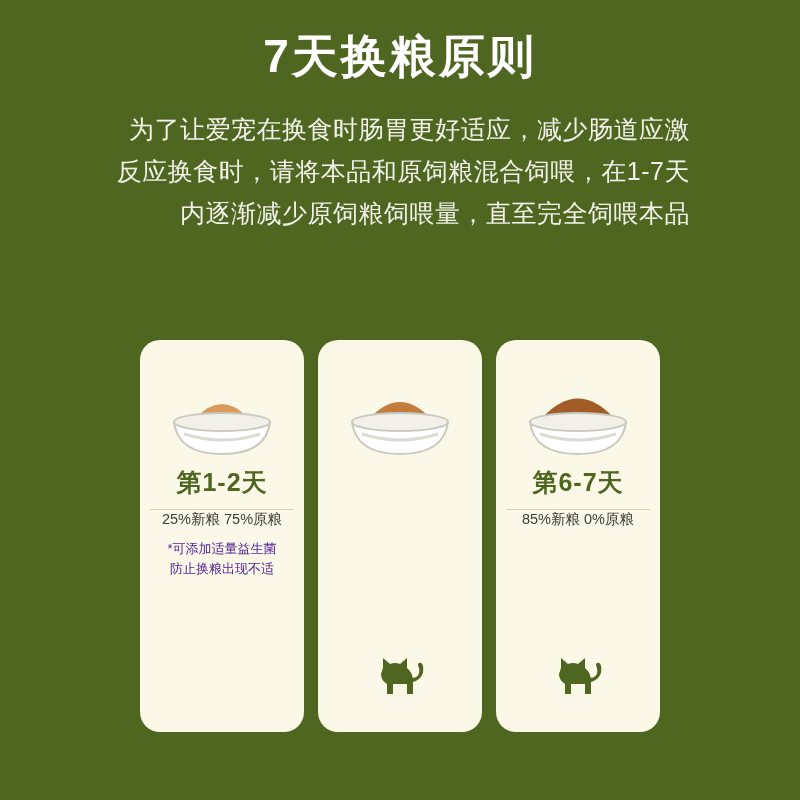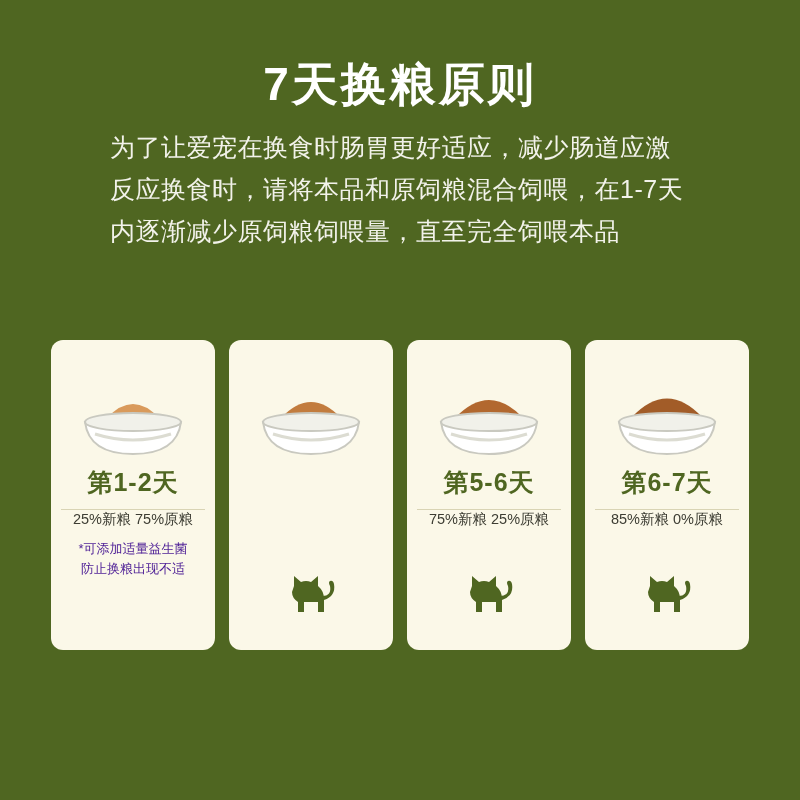--- a/index.html
+++ b/index.html
@@ -14,54 +14,54 @@
   }
   .page {
     position: relative;
     width: 800px;
     height: 800px;
     background: #4f6621;
     overflow: hidden;
   }
   
   .header {
-    padding-top: 56px;
+    padding-top: 28px;
     text-align: center;
   }
   .title {
     font-size: 46px;
     font-weight: bold;
     color: #ffffff;
     letter-spacing: 3px;
     line-height: 1.25;
   }
   .subtitle {
-    margin: 12px auto 0 auto;
+    margin: 22px auto 0 auto;
     width: 580px;
     font-size: 25px;
     line-height: 1.68;
     color: #f2f2ea;
-    text-align: left;
+    text-align: right;
     letter-spacing: 0.5px;
   }
   
   .cards {
     position: absolute;
     top: 340px;
     left: 0;
     width: 800px;
     display: flex;
     justify-content: center;
     gap: 14px;
   }
   .card {
     width: 164px;
-    height: 310px;
+    height: 392px;
     background: #fbf8e8;
-    border-radius: 12px;
+    border-radius: 20px;
     position: relative;
     box-sizing: border-box;
   }
   .bowl-wrap {
     position: relative;
     height: 128px;
     display: flex;
     align-items: flex-end;
     justify-content: center;
   }
@@ -140,38 +140,20 @@
         </svg>
       </div>
       <div class="cat-wrap">
         <svg width="54" height="44" viewBox="0 0 54 44">
           <path d="M10 14 L10 4 L17 10 Q22 8 27 10 L34 4 L34 14 Q40 19 40 27 L40 40 L34 40 L34 30 L20 30 L20 40 L14 40 L14 30 Q8 26 8 20 Z" fill="#4f6621"></path>
           <path d="M40 28 Q52 24 50 12 Q49 8 46 9 Q44 10 46 14 Q48 24 38 24 Z" fill="#4f6621"></path>
         </svg>
       </div>
     </div>
 
-    <div class="card">
-      <div class="bowl-wrap">
-        <svg class="bowl-svg" width="112" height="76" viewBox="0 0 112 76">
-          <path d="M22 34 Q56 -2 90 34 Q56 44 22 34 Z" fill="#b2682f"></path>
-          <path d="M8 38 L104 38 Q100 70 56 70 Q12 70 8 38 Z" fill="#ffffff" stroke="#c9c9c0" stroke-width="2"></path>
-          <ellipse cx="56" cy="38" rx="48" ry="9" fill="#f1f1ea" stroke="#c9c9c0" stroke-width="2"></ellipse>
-          <path d="M18 50 Q56 62 94 50" fill="none" stroke="#dcdcd2" stroke-width="3"></path>
-        </svg>
-      </div>
-      <div class="day-label">第5-6天</div>
-      <div class="ratio-line">75%新粮 25%原粮</div>
-      <div class="cat-wrap">
-        <svg width="54" height="44" viewBox="0 0 54 44">
-          <path d="M10 14 L10 4 L17 10 Q22 8 27 10 L34 4 L34 14 Q40 19 40 27 L40 40 L34 40 L34 30 L20 30 L20 40 L14 40 L14 30 Q8 26 8 20 Z" fill="#4f6621"></path>
-          <path d="M40 28 Q52 24 50 12 Q49 8 46 9 Q44 10 46 14 Q48 24 38 24 Z" fill="#4f6621"></path>
-        </svg>
-      </div>
-    </div>
 
     <div class="card">
       <div class="bowl-wrap">
         <svg class="bowl-svg" width="112" height="76" viewBox="0 0 112 76">
           <path d="M20 34 Q56 -5 92 34 Q56 45 20 34 Z" fill="#a25c28"></path>
           <path d="M8 38 L104 38 Q100 70 56 70 Q12 70 8 38 Z" fill="#ffffff" stroke="#c9c9c0" stroke-width="2"></path>
           <ellipse cx="56" cy="38" rx="48" ry="9" fill="#f1f1ea" stroke="#c9c9c0" stroke-width="2"></ellipse>
           <path d="M18 50 Q56 62 94 50" fill="none" stroke="#dcdcd2" stroke-width="3"></path>
         </svg>
       </div>

